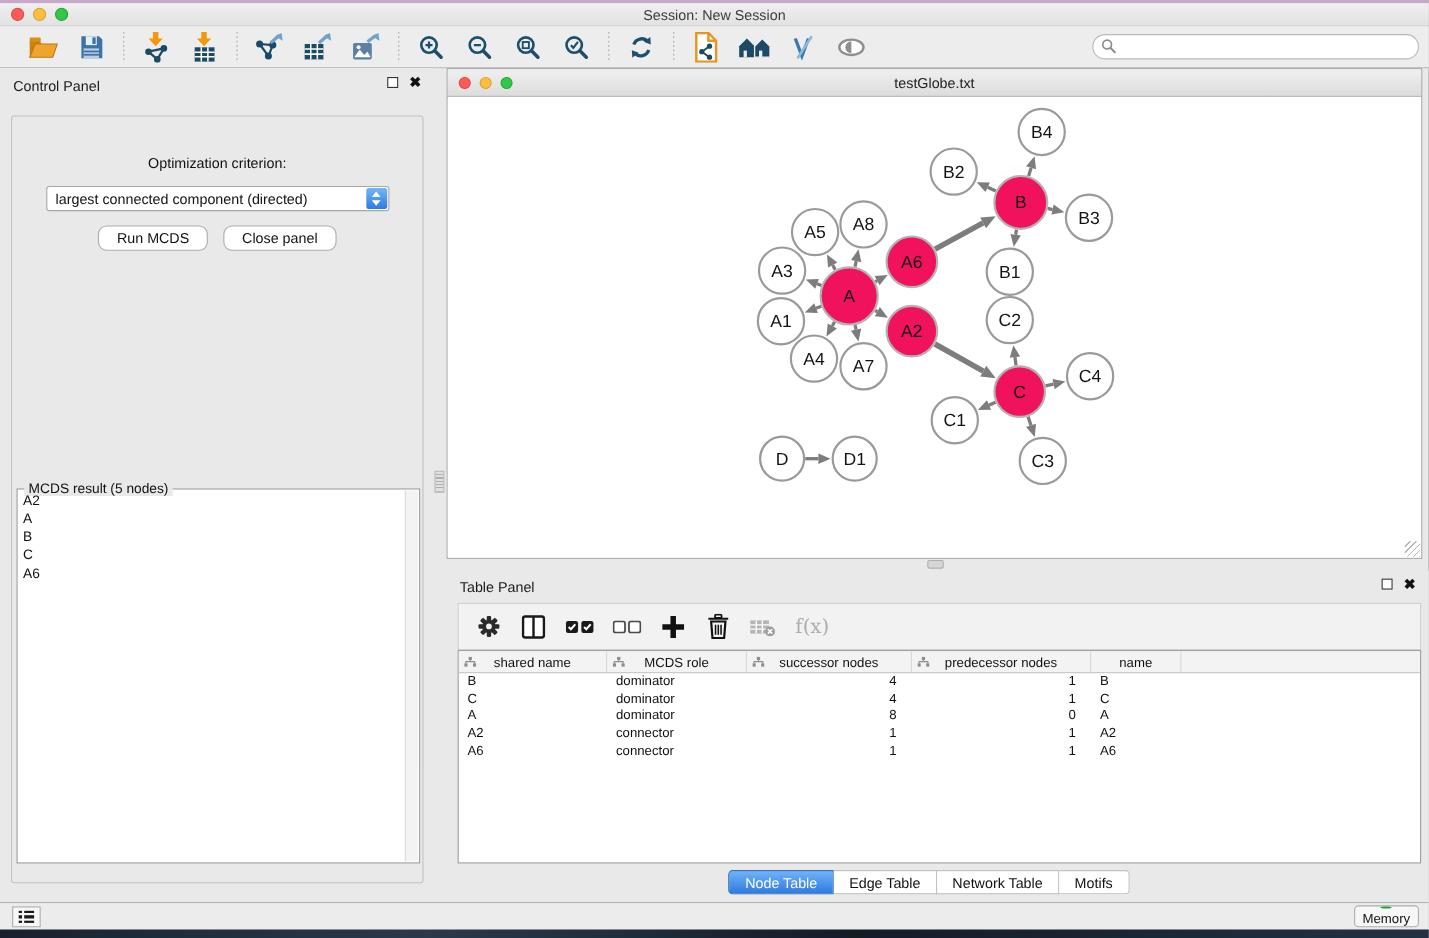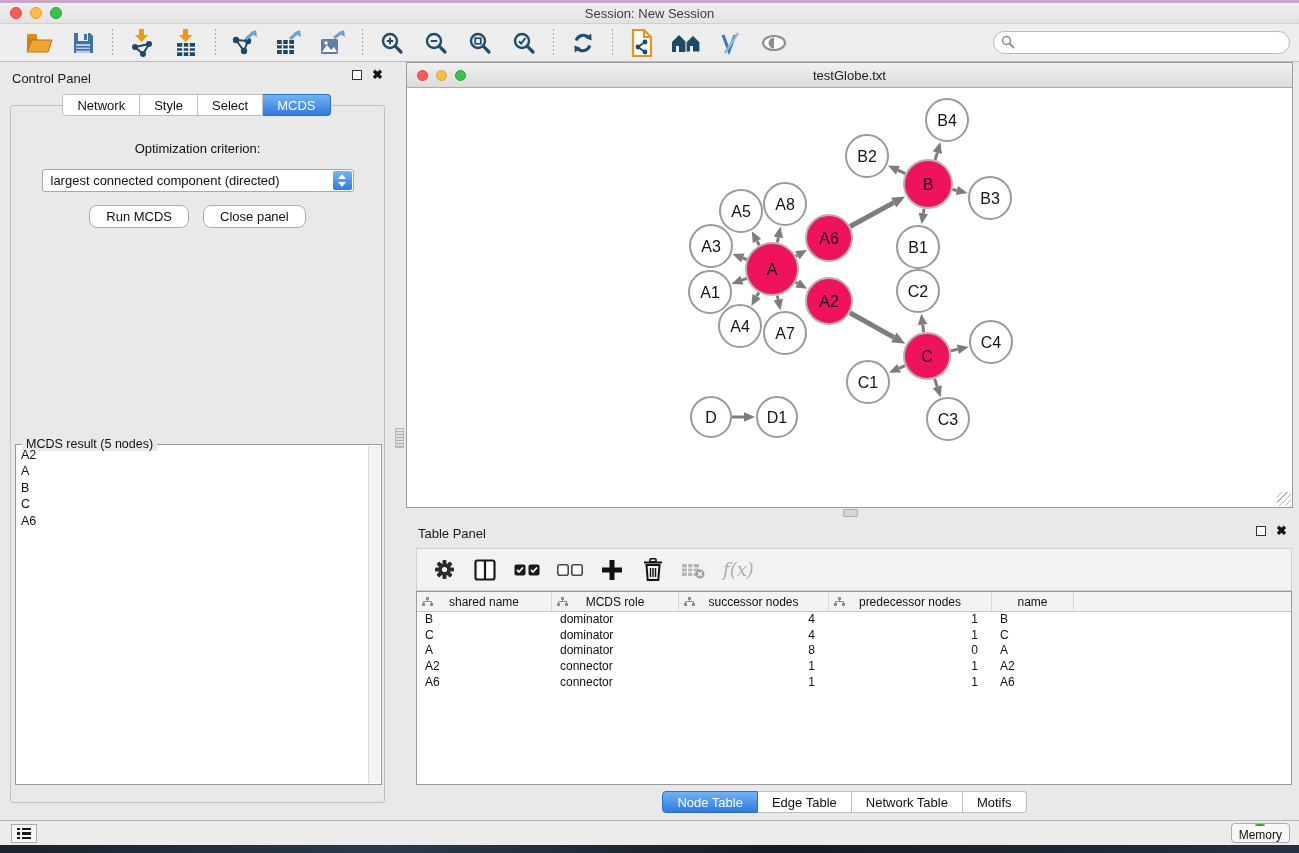--- a/index.html
+++ b/index.html
@@ -96,21 +96,21 @@
 
   
   .table-panel { position:absolute; left:406px; top:519px; width:893px; height:301px; background:#E9E9E9; }
   .tp-head { position:relative; height:28px; }
   .tp-head .panel-title { position:absolute; left:12px; top:7px; font-size:13px; color:#1a1a1a; }
   .tp-head .panel-ctrls { top:7px; right:12px; }
   .tp-toolbar { position:absolute; left:10px; right:7px; top:29px; height:43px;
     background:#F2F2F2; border:1px solid #CFCFCF;
     display:flex; align-items:center; gap:17px; padding-left:15px; }
   .tp-btn { display:flex; align-items:center; justify-content:center; min-width:24px; height:26px; }
-  .fx-label { font-size:18px; font-style:italic; font-family:"DejaVu Serif", serif; color:#ADADAD; }
+  .fx-label { font-size:18px; font-family:"DejaVu Serif", serif; color:#ADADAD; }
 
   .table-box { position:absolute; left:10px; right:7px; top:72px; bottom:35px;
     background:#fff; border:1px solid #9A9A9A; overflow:hidden; }
   .thead { display:flex; height:20px; background:#F3F3F3; border-bottom:1px solid #C6C6C6; }
   .th { position:relative; display:flex; align-items:center; justify-content:center;
     font-size:12px; color:#111; border-right:1px solid #D8D8D8; }
   .th .tree-icon { position:absolute; left:5px; top:4px; }
   .th.filler { flex:1; border-right:none; }
   .tr { display:flex; height:15.7px; }
   .td { font-size:12px; color:#111; line-height:15.7px; white-space:nowrap; overflow:hidden; }
@@ -305,26 +305,20 @@
   </div>
 
   <div class="control-panel">
     <div class="panel-head">
       <div class="panel-title">Control Panel</div>
       <div class="panel-ctrls">
         <div class="float-icon"></div>
         <div class="close-icon">✖</div>
       </div>
     </div>
-    <div class="seg-tabs">
-        <div class="seg">Network</div>
-        <div class="seg">Style</div>
-        <div class="seg">Select</div>
-        <div class="seg active">MCDS</div>
-      </div>
     <div class="cp-content" style="margin-top:-11px; padding-top:11px;">
       <div class="opt-label">Optimization criterion:</div>
       <div class="opt-select">
         <span>largest connected component (directed)</span>
         <div class="opt-stepper">
           <div class="chev-up"></div>
             <div class="chev-down"></div>
         </div>
       </div>
       <div class="btn-row">

